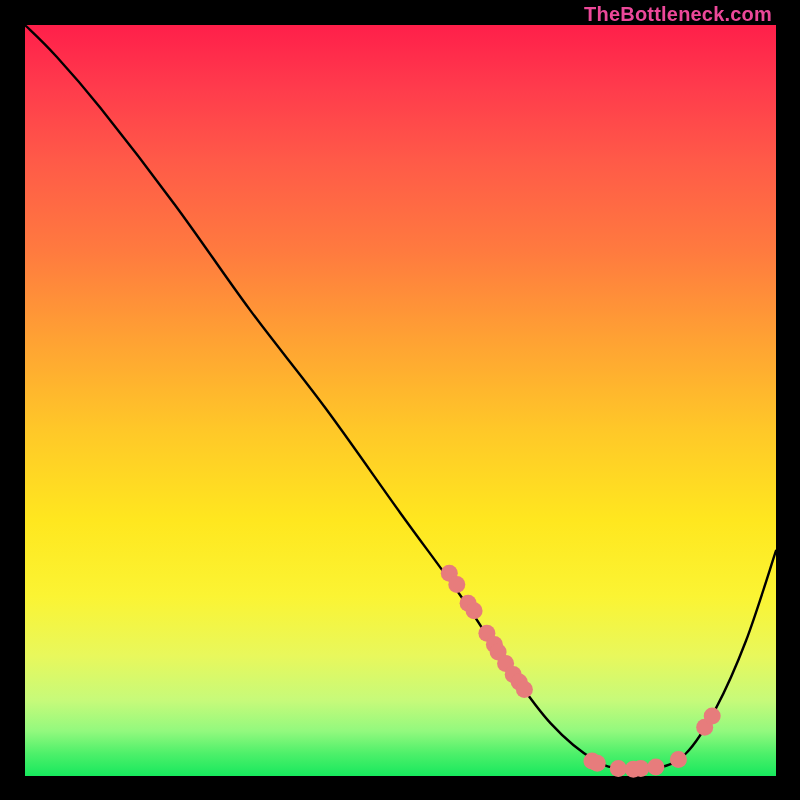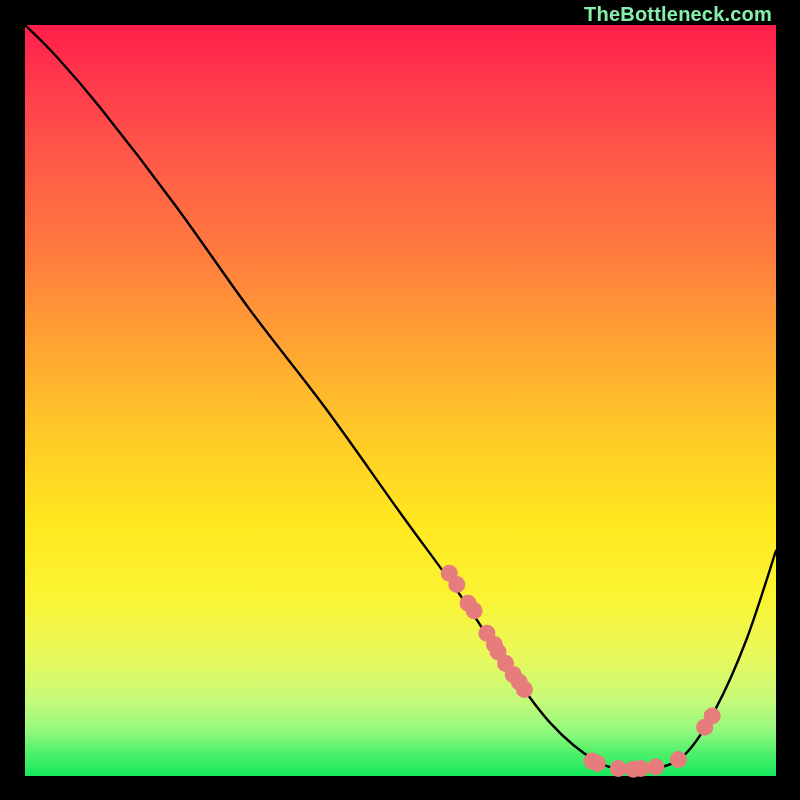--- a/index.html
+++ b/index.html
@@ -38,21 +38,21 @@
       #c6fa7a 90%,
       #93f97e 94%,
       #4ef06a 97%,
       #17e85d 100%
     );
   }
   .watermark {
     position: absolute;
     top: 3px;
     right: 28px;
-    color: #86efac;
+    color: #ec4899;
     font-size: 20px;
     font-weight: 600;
     letter-spacing: 0.2px;
     z-index: 5;
   }
   svg.curve {
     position: absolute;
     left: 0;
     top: 0;
     width: 751px;

